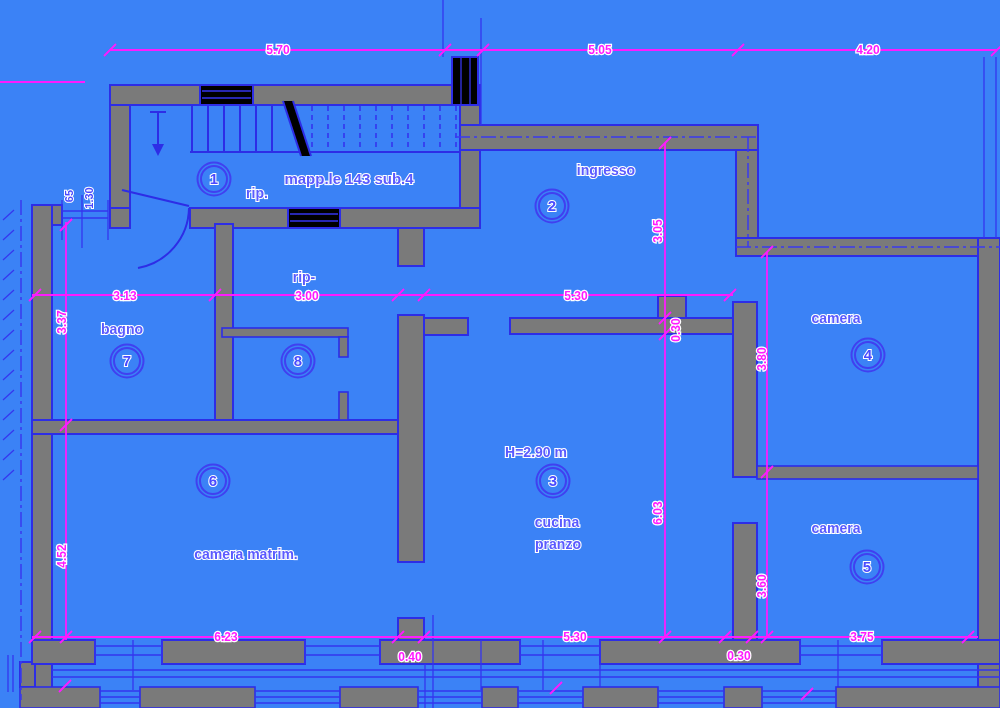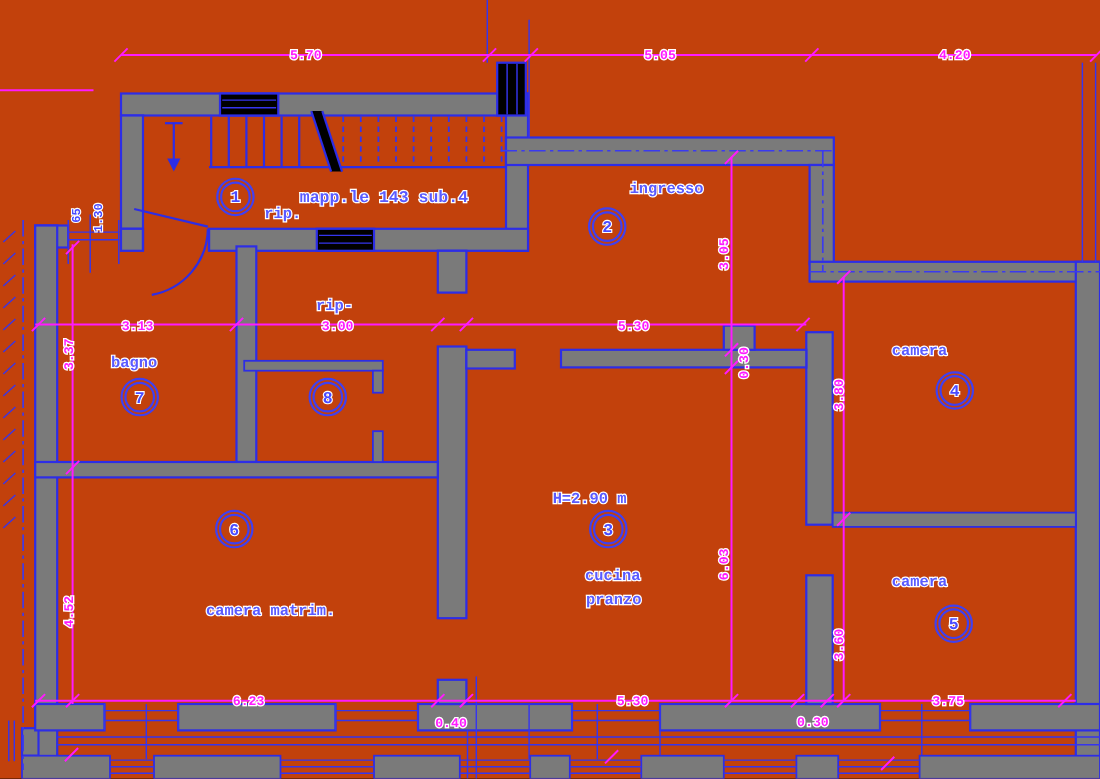--- a/index.html
+++ b/index.html
@@ -1,17 +1,17 @@
 <!DOCTYPE html>
 <html><head>
 <meta charset="utf-8">
 <style>
   html,body{margin:0;padding:0;background:#000;}
-  #stage{position:relative;width:1000px;height:708px;background:#c2410c;overflow:hidden;
-         font-family:Liberation Mono, monospace;}
+  #stage{position:relative;width:1000px;height:708px;background:#3b82f6;overflow:hidden;
+         font-family:Liberation Sans, sans-serif;}
   svg{display:block}
   .wall{fill:#7a7a7a;stroke:#2d2de6;stroke-width:2;}
   .wallthin{fill:#7a7a7a;stroke:#2d2de6;stroke-width:1.6;}
   .box{fill:#000;stroke:#2d2de6;stroke-width:2;}
   .bl{stroke:#2d2de6;stroke-width:2;fill:none;}
   .blt{stroke:#3535ee;stroke-width:1.3;fill:none;}
   .bld{stroke:#3535ee;stroke-width:1.6;fill:none;stroke-dasharray:5 4;}
   .cl{stroke:#3a3af0;stroke-width:1.5;fill:none;stroke-dasharray:15 4 3 4;}
   .dim{stroke:#ff1aff;stroke-width:1.8;fill:none;}
   .dtx{fill:#ff1aff;font-size:12px;font-weight:bold;text-anchor:middle;

